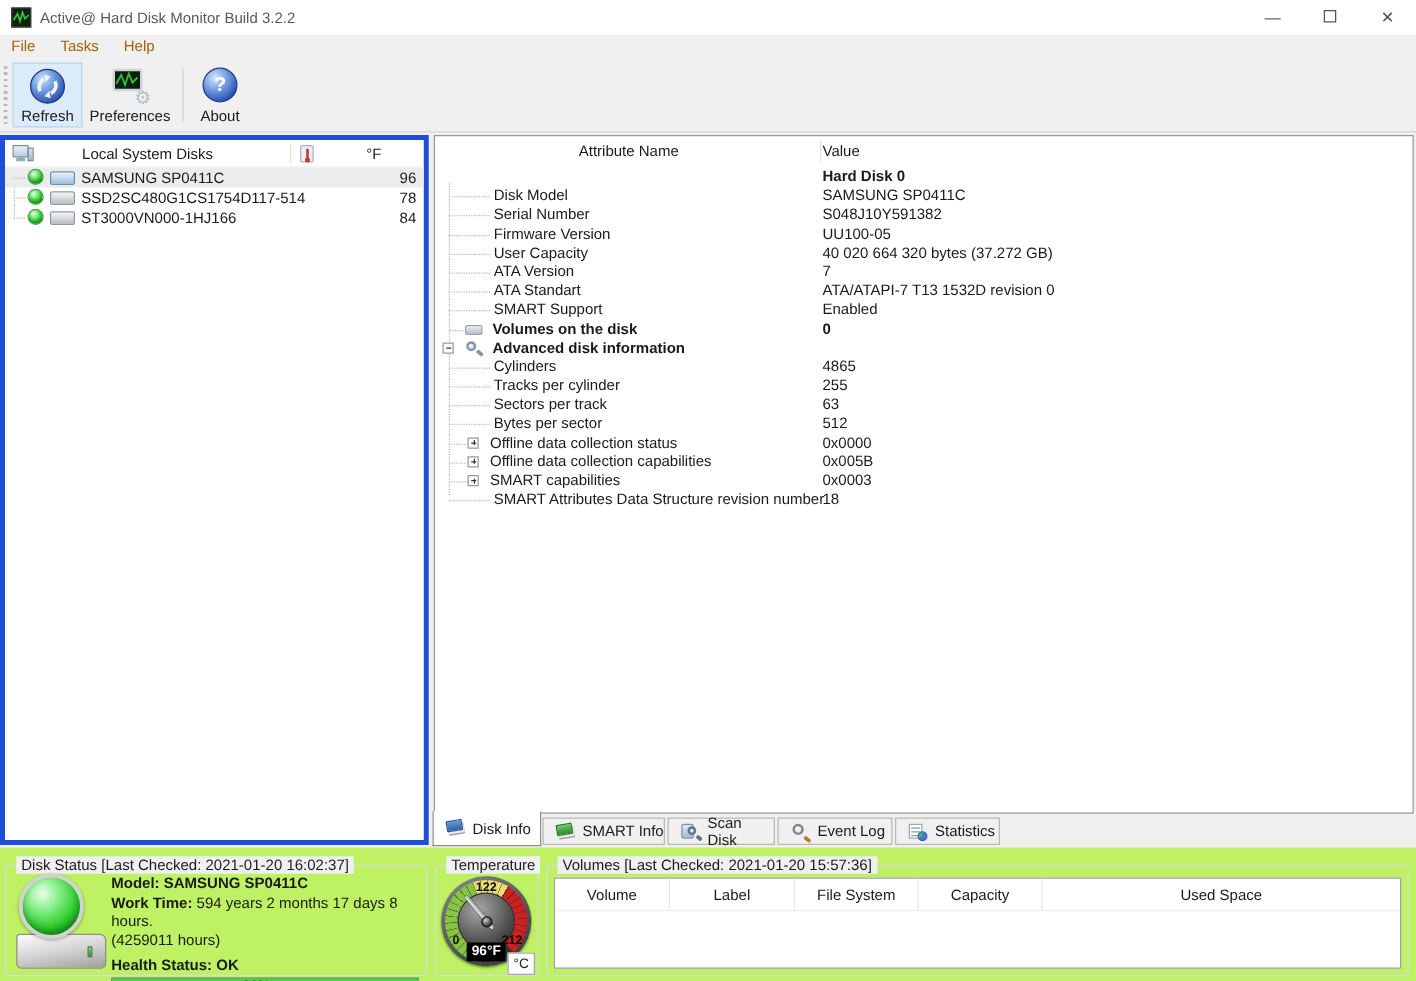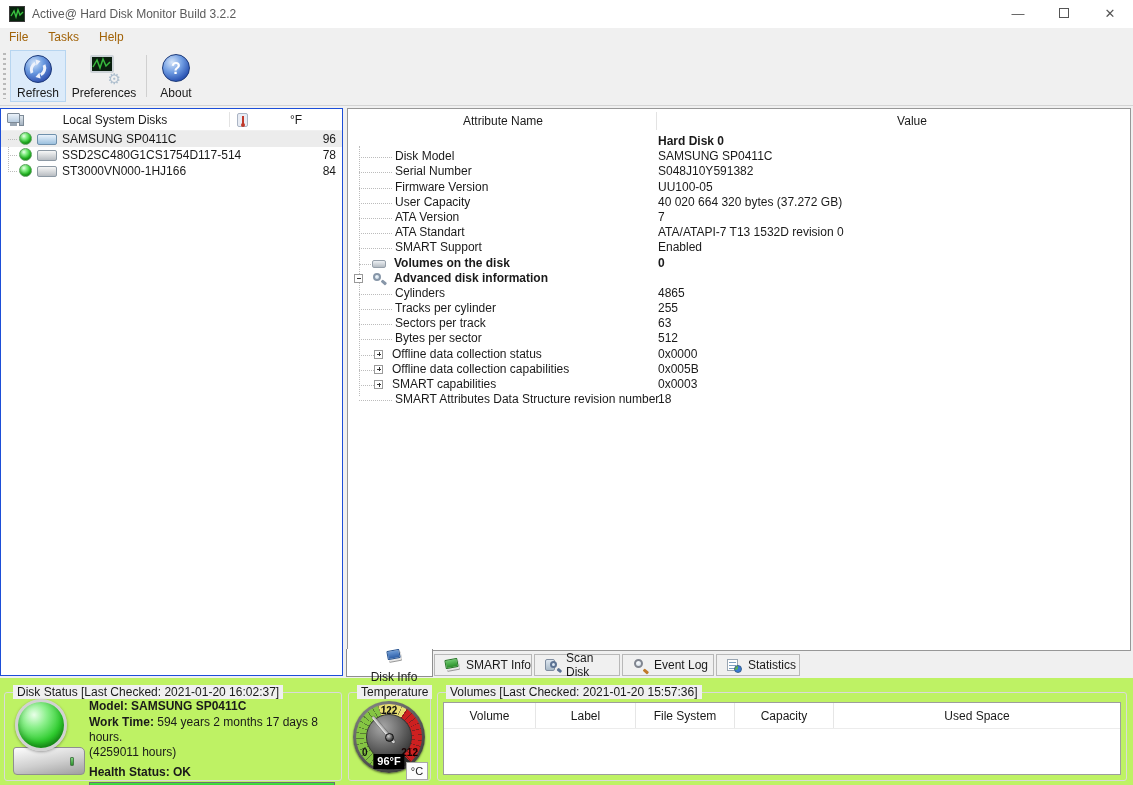--- a/index.html
+++ b/index.html
@@ -34,21 +34,21 @@
   .tbtn-about { left:152px; width:48px; }
   .tb-sep { position:absolute; left:146px; top:8px; bottom:8px; width:1px; background:#d0d0d0; }
   .tico32 { width:32px; height:30px; position:relative; }
   .prefs-mon { position:absolute; left:2px; top:1px; width:24px; height:18px; background:#0a1f0e; border:2px solid #cdd3d8; border-radius:2px; }
   .prefs-gear { position:absolute; right:-1px; bottom:-2px; font-size:15px; color:#aebfce; text-shadow:0 0 1px #5d7astroke; line-height:1; }
   .about-circ { position:absolute; left:2px; top:0; width:28px; height:28px; border-radius:50%;
     background:radial-gradient(circle at 35% 28%, #d6e6fa 0%, #6f9ce2 40%, #2c55b4 75%, #1b3a85 100%);
     border:1px solid #1d3a7a; color:#fff; font-weight:bold; font-size:16px; text-align:center; line-height:27px; }
 
   
-  .left-panel { position:absolute; left:0; top:108px; width:343px; height:568px; background:#fff; border:1px solid #1d4ed8; }
+  .left-panel { position:absolute; left:0; top:108px; width:343px; height:568px; background:#fff; border:4px solid #1d4ed8; }
   .main-panel { position:absolute; left:347px; top:108px; width:784px; height:543px; background:#fff; border:1px solid #979797; }
 
   
   .lheader { position:relative; height:22px; border-bottom:1px solid #f0f0f0; }
   .pc-icon { position:absolute; left:6px; top:4px; width:17px; height:13px; }
   .pc-icon .scr { position:absolute; left:0; top:0; width:13px; height:10px; border:1px solid #7d8a97; background:linear-gradient(#eaf2fa,#b9cde0); border-radius:1px; }
   .pc-icon .base { position:absolute; left:3px; top:10px; width:7px; height:3px; background:#9aa7b4; }
   .pc-icon .tower { position:absolute; left:12px; top:2px; width:5px; height:11px; background:linear-gradient(#dfe7ee,#a4b2c0); border:1px solid #7d8a97; }
   .lh-title { position:absolute; left:0; top:0; width:228px; text-align:center; line-height:22px; }
   .lh-div { position:absolute; left:228px; top:3px; bottom:3px; border-left:1px solid #e3e3e3; }
@@ -68,21 +68,21 @@
   .ldisk { position:absolute; left:36px; top:3px; width:20px; height:11px; border-radius:2px; border:1px solid #8d99a4;
     background:linear-gradient(#f7f7f7,#b8bdc2); }
   .ldisk.blue { background:linear-gradient(#e9f2fb,#9cc0de); border-color:#6f90ac; }
   .lname { position:absolute; left:61px; line-height:16px; white-space:nowrap; }
   .ltemp { position:absolute; right:6px; line-height:16px; }
 
   
   .mheader { position:relative; height:24px; }
   .mh-name { position:absolute; left:0; width:310px; text-align:center; line-height:24px; }
   .mh-div { position:absolute; left:308px; top:3px; bottom:3px; border-left:1px solid #e3e3e3; }
-  .mh-val { position:absolute; left:310px; right:0; text-align:center; line-height:24px;padding-left:36px; }
+  .mh-val { position:absolute; left:310px; right:0; line-height:24px; }
 
   
   .attr-rows { position:absolute; left:0; top:25px; right:0; }
   .vguide { position:absolute; left:11px; top:12px; height:250px; border-left:1px dotted #bcbcbc; }
   .arow { position:relative; height:15.2px; }
   .acell-nm { position:absolute; left:0; top:0; width:310px; height:100%; }
   .exp { position:absolute; left:6px; top:3px; width:9px; height:9px; border:1px solid #9a9a9a; background:#fff; z-index:2; }
   .exp .h { position:absolute; left:2px; top:3px; width:4px; height:1px; background:#333; }
   .exp .v { position:absolute; left:3.5px; top:1.5px; width:1px; height:4px; background:#333; }
   .exp.child { left:26px; }
@@ -435,21 +435,21 @@
         <div class="acell-nm">
             <span class="stub"></span>
             <span class="albl ind">SMART Attributes Data Structure revision number</span>
           </div>
         <div class="acell-vl">18</div>
       </div>
     </div>
   </div>
 
   <div class="tabstrip">
-    <div class="tab active" style="left:0; width:87px;flex-direction:column;">
+    <div class="tab active" style="left:0; width:87px;">
       <span class="tico">
           <span class="book bluebk"></span>
         </span>
       <span>Disk Info</span>
     </div>
     <div class="tab inactive" style="left:88px; width:98px;text-align:right;">
       <span class="tico">
           <span class="book greenbk"></span>
         </span>
       <span>SMART Info</span>

